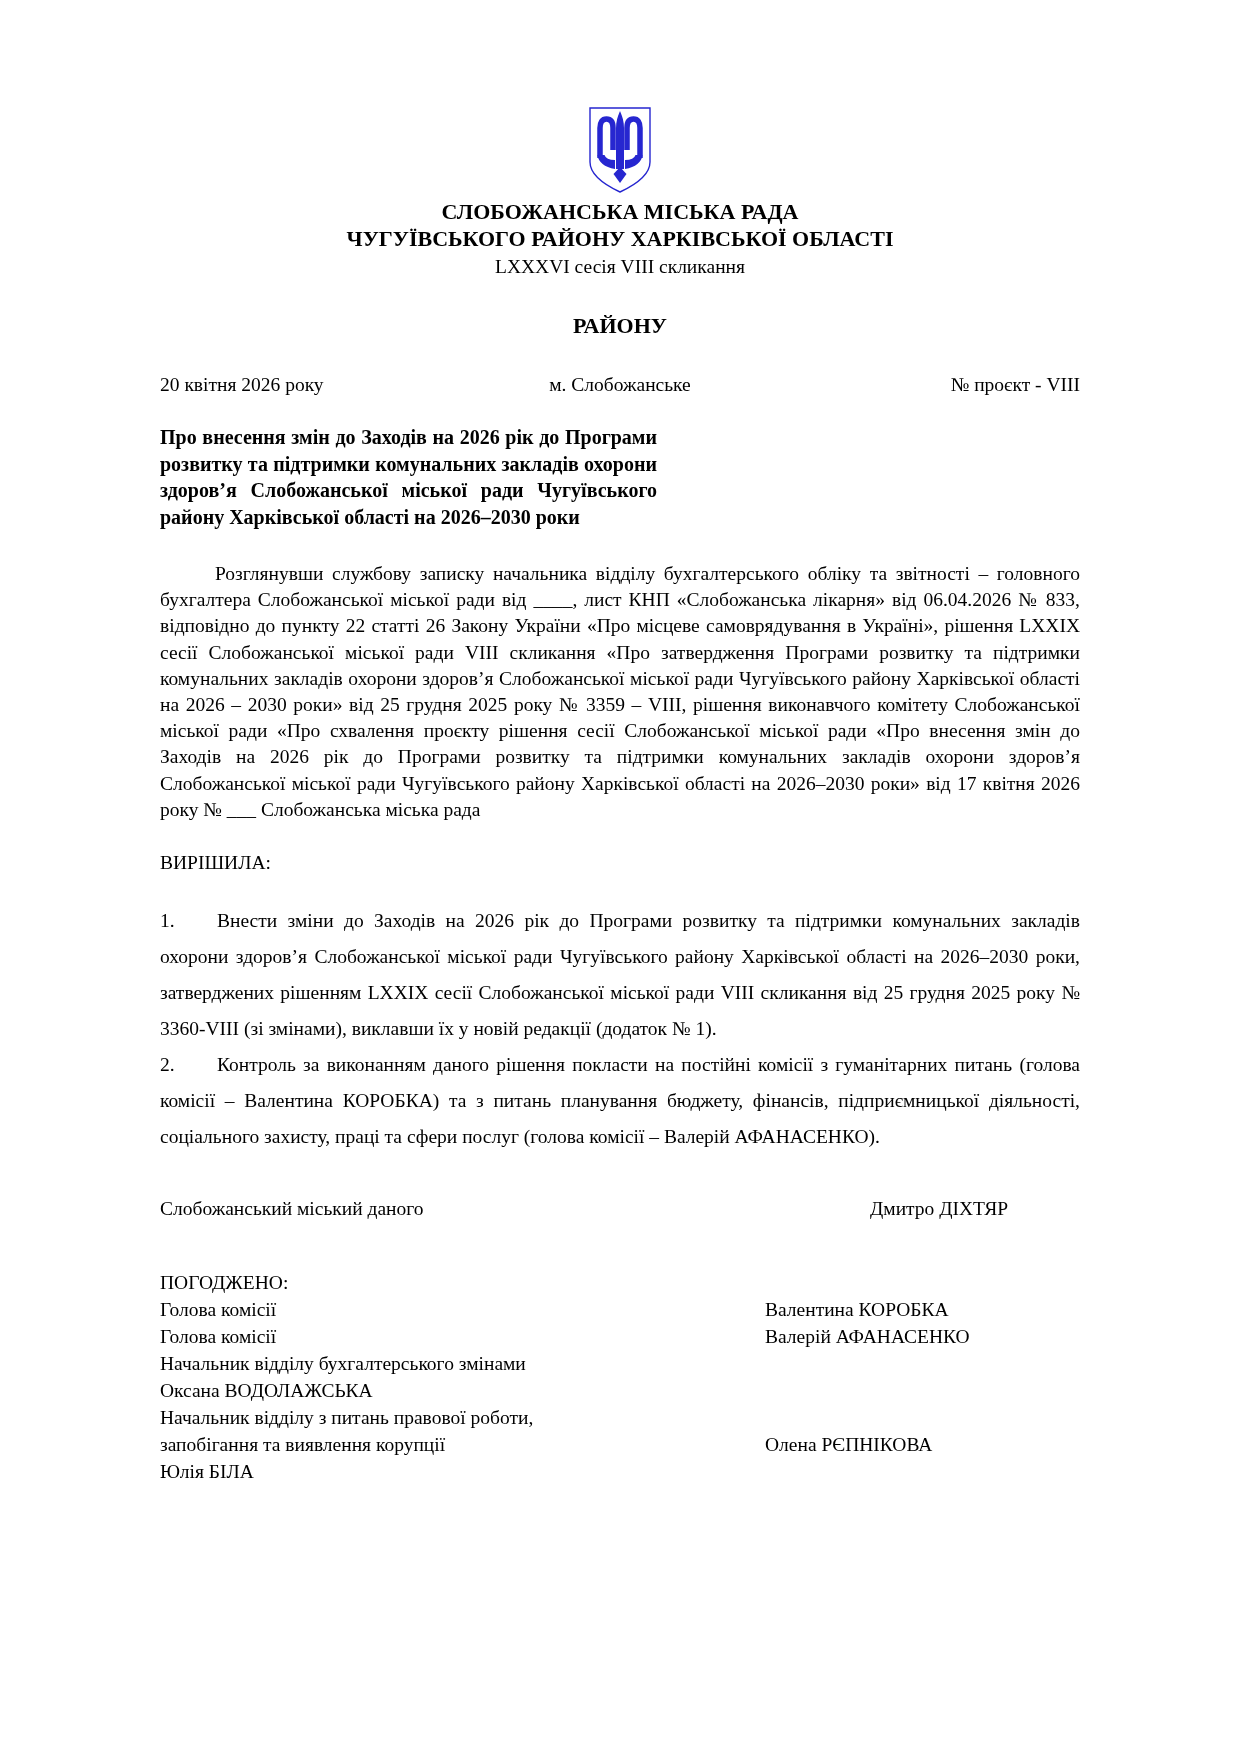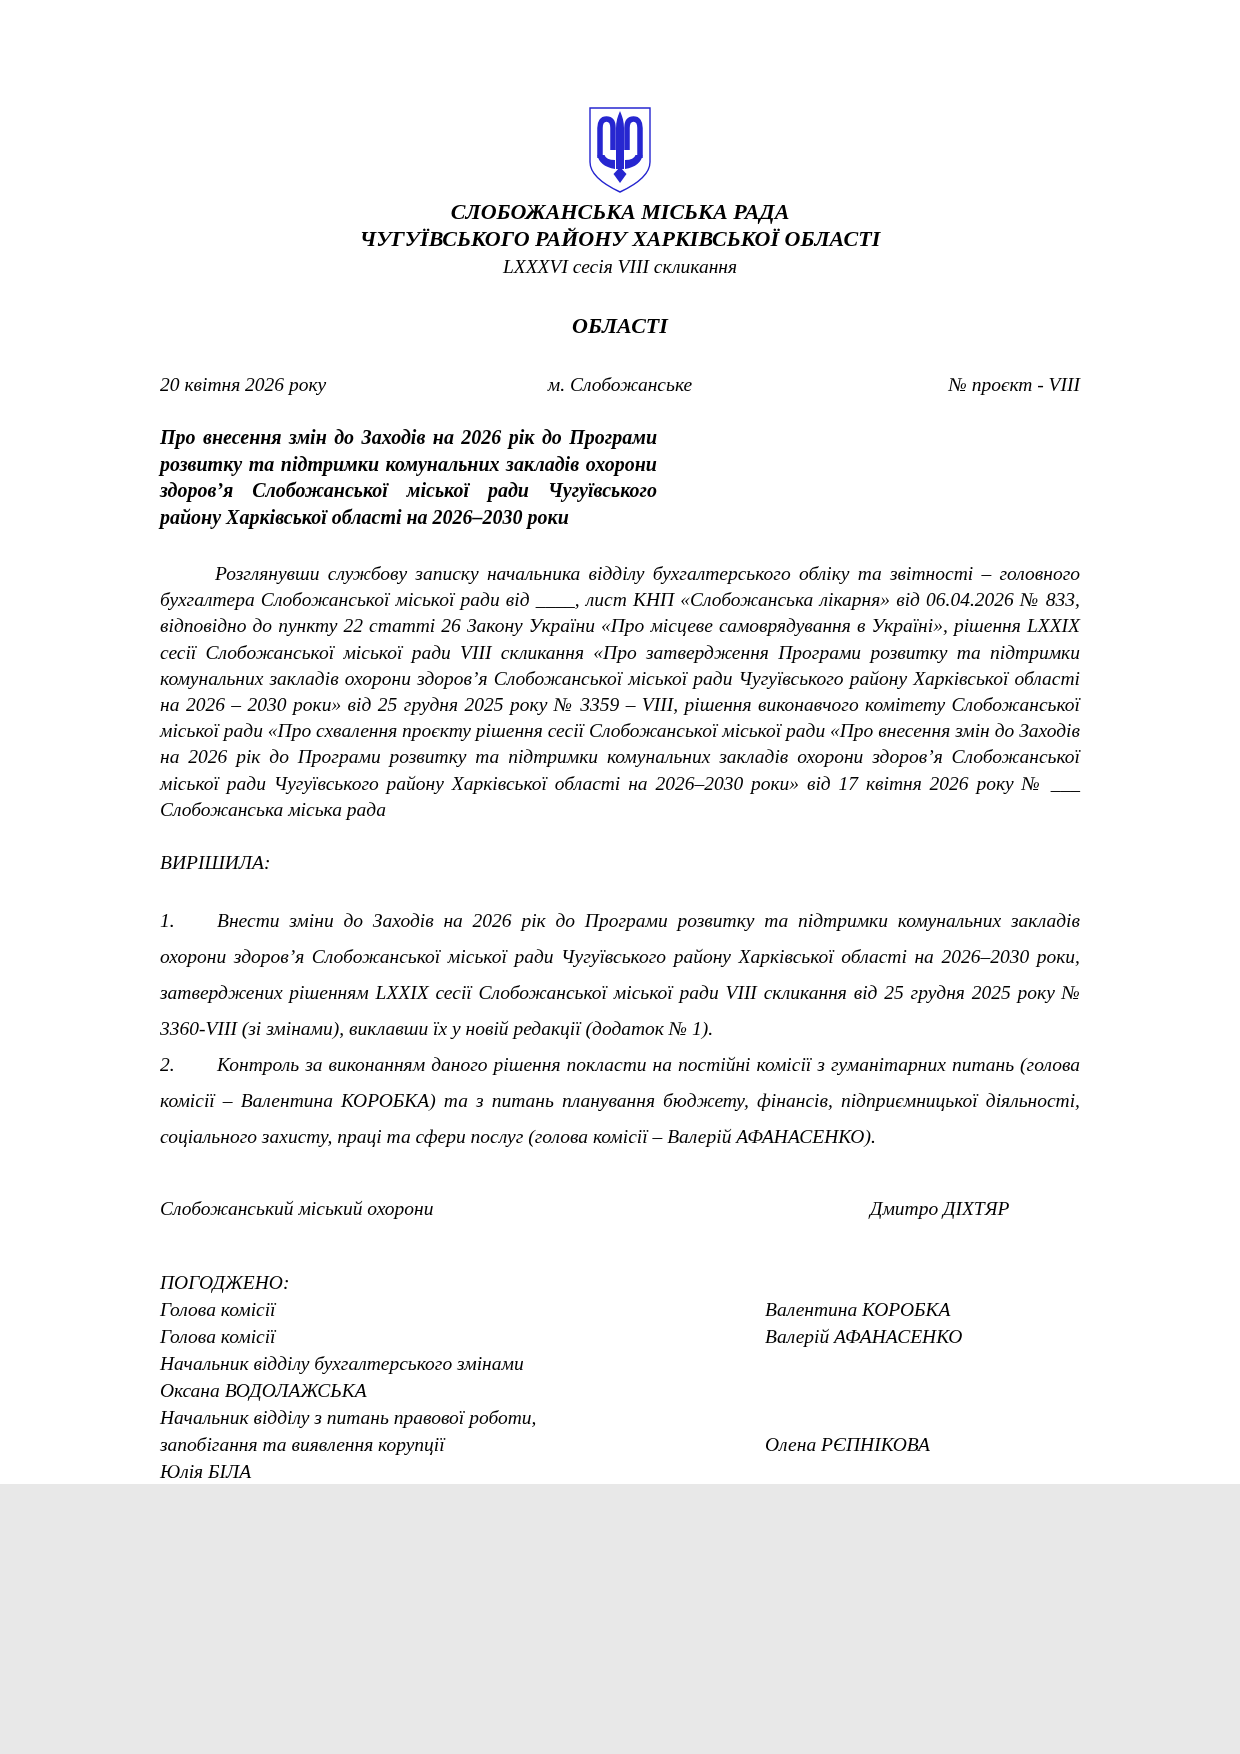--- a/index.html
+++ b/index.html
@@ -1,19 +1,19 @@
 <!DOCTYPE html>
 <html lang="uk"><head>
 <meta charset="utf-8">
 <style>
   html,body{margin:0;padding:0;background:#e8e8e8;}
   .page{
-    width:1240px;height:1484px;background:#ffffff;position:relative;
+    width:1240px;height:1754px;background:#ffffff;position:relative;
     margin:0 auto;overflow:hidden;
-    font-family:"Liberation Serif","DejaVu Serif",serif;color:#000;font-style:italic;
+    font-family:"Liberation Serif","DejaVu Serif",serif;color:#000;
   }
   .content{padding:0 160px;box-sizing:border-box;width:1240px;}
   .emblem-wrap{padding-top:106px;text-align:center;}
   .org-line{font-size:22px;font-weight:bold;text-align:center;line-height:27px;}
   .session-line{font-size:19.5px;text-align:center;line-height:25px;margin-top:2px;}
   .doc-type{font-size:22px;font-weight:bold;text-align:center;margin-top:34px;line-height:26px;}
   .meta-row{margin-top:33px;display:grid;grid-template-columns:1fr auto 1fr;font-size:19.5px;line-height:25px;}
   .meta-place{text-align:center;}
   .meta-number{text-align:right;}
   .subject{margin-top:27px;width:497px;font-weight:bold;font-size:20px;line-height:26.5px;text-align:justify;}
@@ -46,41 +46,41 @@
         <path d="M55.5 49 Q54 60 38 63 L38 54 Q47 54 48.5 49 Z" fill="#2626d0"></path>
         <rect x="29" y="46" width="8" height="17" fill="#2626d0"></rect>
         <path d="M33 61 L39.5 68 L33 77 L26.5 68 Z" fill="#2626d0"></path>
       </svg>
     </div>
 
     <div class="org-line">СЛОБОЖАНСЬКА МІСЬКА РАДА</div>
     <div class="org-line">ЧУГУЇВСЬКОГО РАЙОНУ ХАРКІВСЬКОЇ ОБЛАСТІ</div>
     <div class="session-line">LXXXVI сесія VIII скликання</div>
 
-    <div class="doc-type">ОБЛАСТІ</div>
+    <div class="doc-type">РАЙОНУ</div>
 
     <div class="meta-row">
       <span class="meta-date">20 квітня 2026 року</span>
       <span class="meta-place">м. Слобожанське</span>
       <span class="meta-number">№ проєкт - VIII</span>
     </div>
 
     <div class="subject">Про внесення змін до Заходів на 2026 рік до Програми розвитку та підтримки комунальних закладів охорони здоров’я Слобожанської міської ради Чугуївського району Харківської області на 2026–2030 роки</div>
 
     <div class="preamble">Розглянувши службову записку начальника відділу бухгалтерського обліку та звітності – головного бухгалтера Слобожанської міської ради від ____, лист КНП «Слобожанська лікарня» від 06.04.2026 № 833, відповідно до пункту 22 статті 26 Закону України «Про місцеве самоврядування в Україні», рішення LXXIX сесії Слобожанської міської ради VIII скликання «Про затвердження Програми розвитку та підтримки комунальних закладів охорони здоров’я Слобожанської міської ради Чугуївського району Харківської області на 2026 – 2030 роки» від 25 грудня 2025 року № 3359 – VIII, рішення виконавчого комітету Слобожанської міської ради «Про схвалення проєкту рішення сесії Слобожанської міської ради «Про внесення змін до Заходів на 2026 рік до Програми розвитку та підтримки комунальних закладів охорони здоров’я Слобожанської міської ради Чугуївського району Харківської області на 2026–2030 роки» від 17 квітня 2026 року № ___ Слобожанська міська рада</div>
 
     <div class="resolved-label">ВИРІШИЛА:</div>
 
     <div class="items">
       <div class="item"><span class="num">1.</span><span>Внести зміни до Заходів на 2026 рік до Програми розвитку та підтримки комунальних закладів охорони здоров’я Слобожанської міської ради Чугуївського району Харківської області на 2026–2030 роки, затверджених рішенням LXXIX сесії Слобожанської міської ради VIII скликання від 25 грудня 2025 року № 3360-VIII (зі змінами), виклавши їх у новій редакції (додаток № 1).</span></div>
       <div class="item"><span class="num">2.</span><span>Контроль за виконанням даного рішення покласти на постійні комісії з гуманітарних питань (голова комісії – Валентина КОРОБКА) та з питань планування бюджету, фінансів, підприємницької діяльності, соціального захисту, праці та сфери послуг (голова комісії – Валерій АФАНАСЕНКО).</span></div>
     </div>
 
     <div class="signature-row">
-      <span class="sig-title">Слобожанський міський охорони</span>
+      <span class="sig-title">Слобожанський міський даного</span>
       <span class="sig-name">Дмитро ДІХТЯР</span>
     </div>
 
     <div class="agreed-label">ПОГОДЖЕНО:</div>
 
     <div class="agreed-rows">
       <div class="agreed-row">
         <span class="ag-title">Голова комісії</span>
         <span class="ag-name">Валентина КОРОБКА</span>
       </div>

